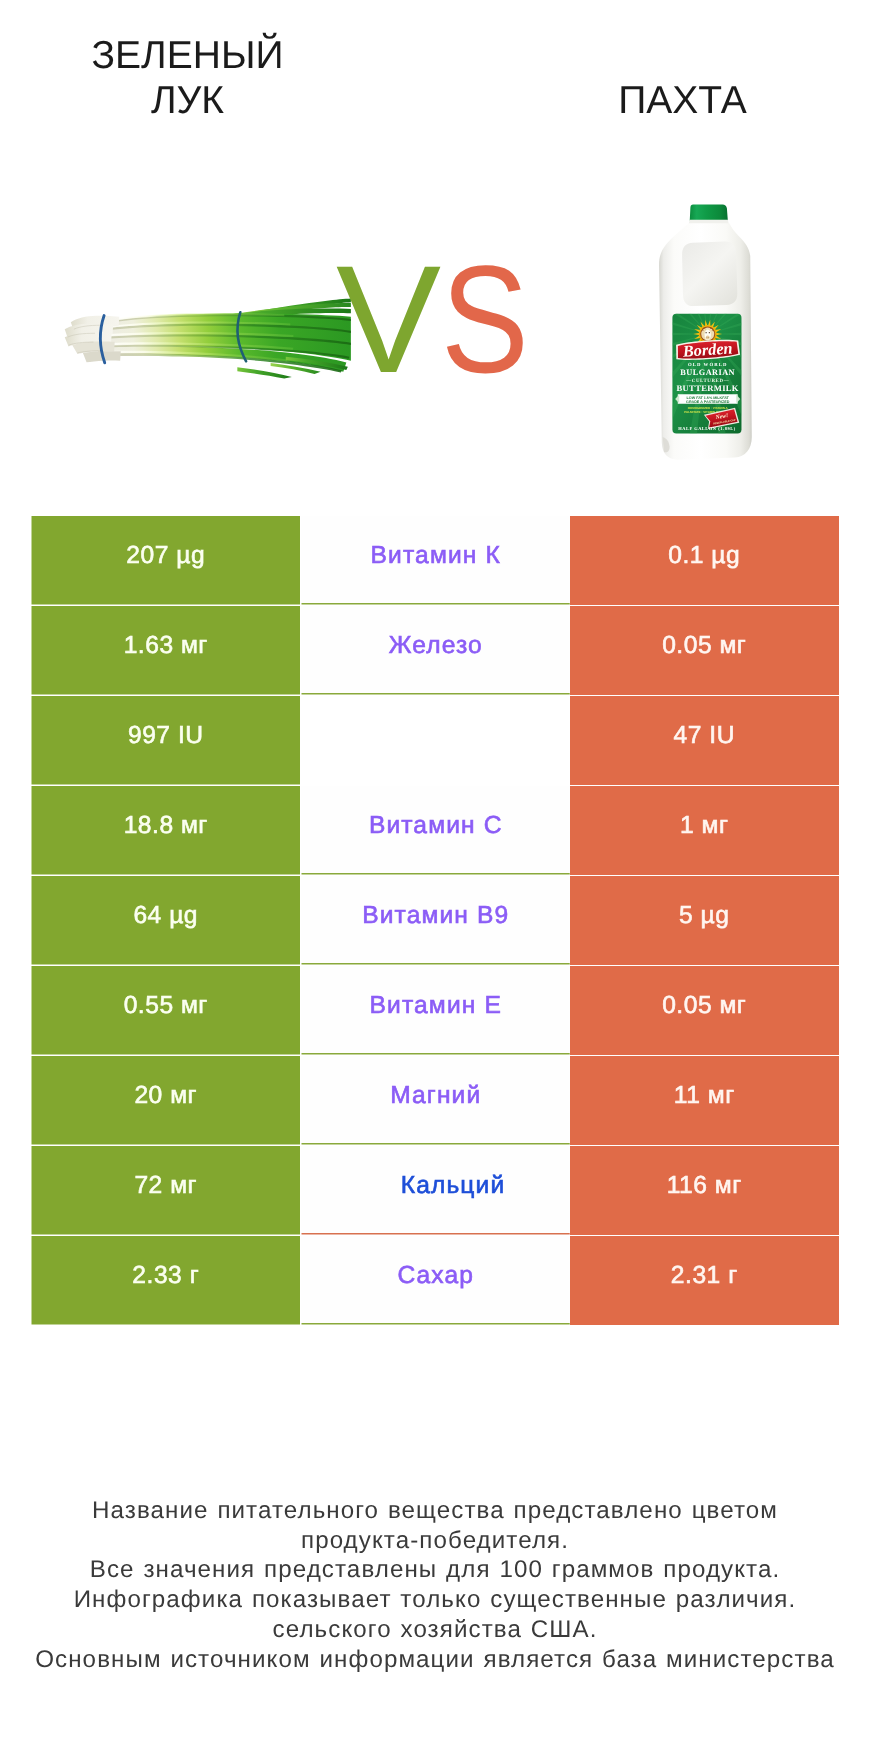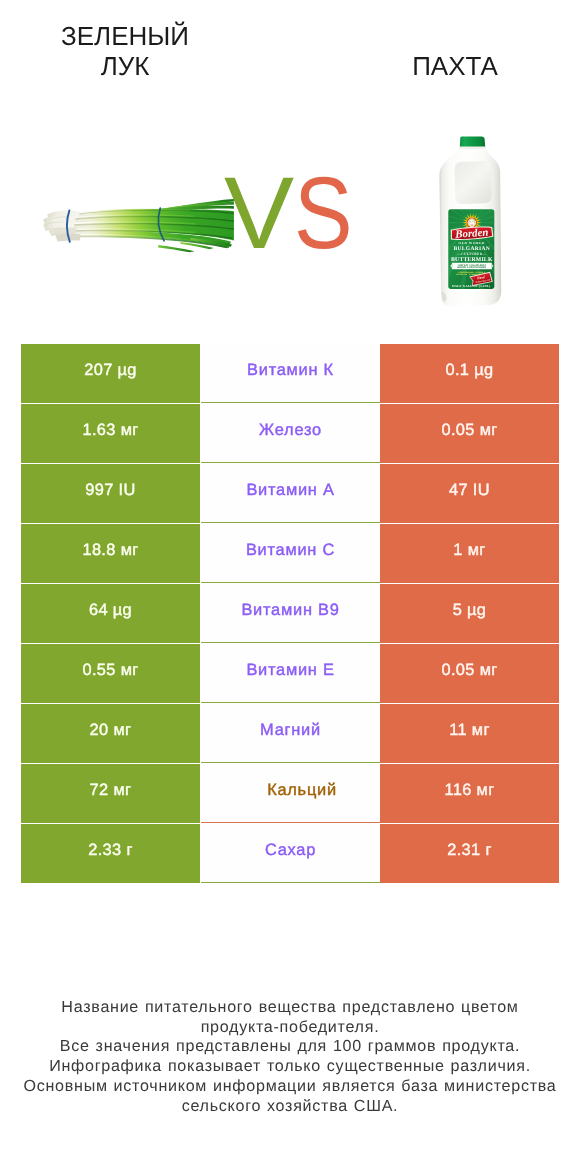--- a/index.html
+++ b/index.html
@@ -34,21 +34,21 @@
   .cell{position:absolute;top:0;height:58.5px;display:flex;align-items:center;
         justify-content:center;font-size:16.4px;font-weight:400;box-sizing:border-box;
         transform:translateZ(0);}
   .cell span{-webkit-text-stroke:0.42px currentColor;paint-order:stroke fill;letter-spacing:0.35px;
              position:relative;top:-2.5px;transform:translateZ(0);}
   .cell-l{left:0;width:179px;color:#fbfff0;background:#82a72f;}
   .cell-m{left:180px;width:179px;background:#fefefe;border-bottom:1px solid #8aa93b;}
   .cell-r{left:359px;width:179px;color:#fff6f1;background:#e06b48;}
   .row.win-right .cell-m{border-bottom-color:#d8714f;}
   .cell-m span{color:#8b5cf6;letter-spacing:0.75px;}
-  .row.win-right .cell-m span{color:#a16207;padding-left:23px;}
+  .row.win-right .cell-m span{color:#1d4ed8;padding-left:23px;}
 
   
   .footnote{position:absolute;left:0;top:998px;width:580px;text-align:center;transform:translateZ(0);
             font-size:16.1px;line-height:19.7px;color:#3a3a3a;letter-spacing:0.72px;word-spacing:0.7px;}
 </style>
 </head>
 <body>
 
 <div class="page">
 
@@ -289,23 +289,20 @@
           <span>Железо</span>
         </div>
         <div class="cell cell-r">
           <span>0.05 мг</span>
         </div>
       </div>
       <div class="row">
         <div class="cell cell-l">
           <span>997 IU</span>
         </div>
-        <div class="cell cell-m">
-          <span>Витамин А</span>
-        </div>
         <div class="cell cell-r">
           <span>47 IU</span>
         </div>
       </div>
       <div class="row">
         <div class="cell cell-l">
           <span>18.8 мг</span>
         </div>
         <div class="cell cell-m">
           <span>Витамин С</span>
@@ -369,16 +366,16 @@
           <span>2.31 г</span>
         </div>
       </div>
     </div>
 
   <div class="footnote" id="footnote">
       <div>Название питательного вещества представлено цветом</div>
       <div>продукта-победителя.</div>
       <div>Все значения представлены для 100 граммов продукта.</div>
       <div>Инфографика показывает только существенные различия.</div>
+      <div>сельского хозяйства США.</div>
       <div>Основным источником информации является база министерства</div>
-      <div>сельского хозяйства США.</div>
     </div>
 </div>
 
 </body></html>

